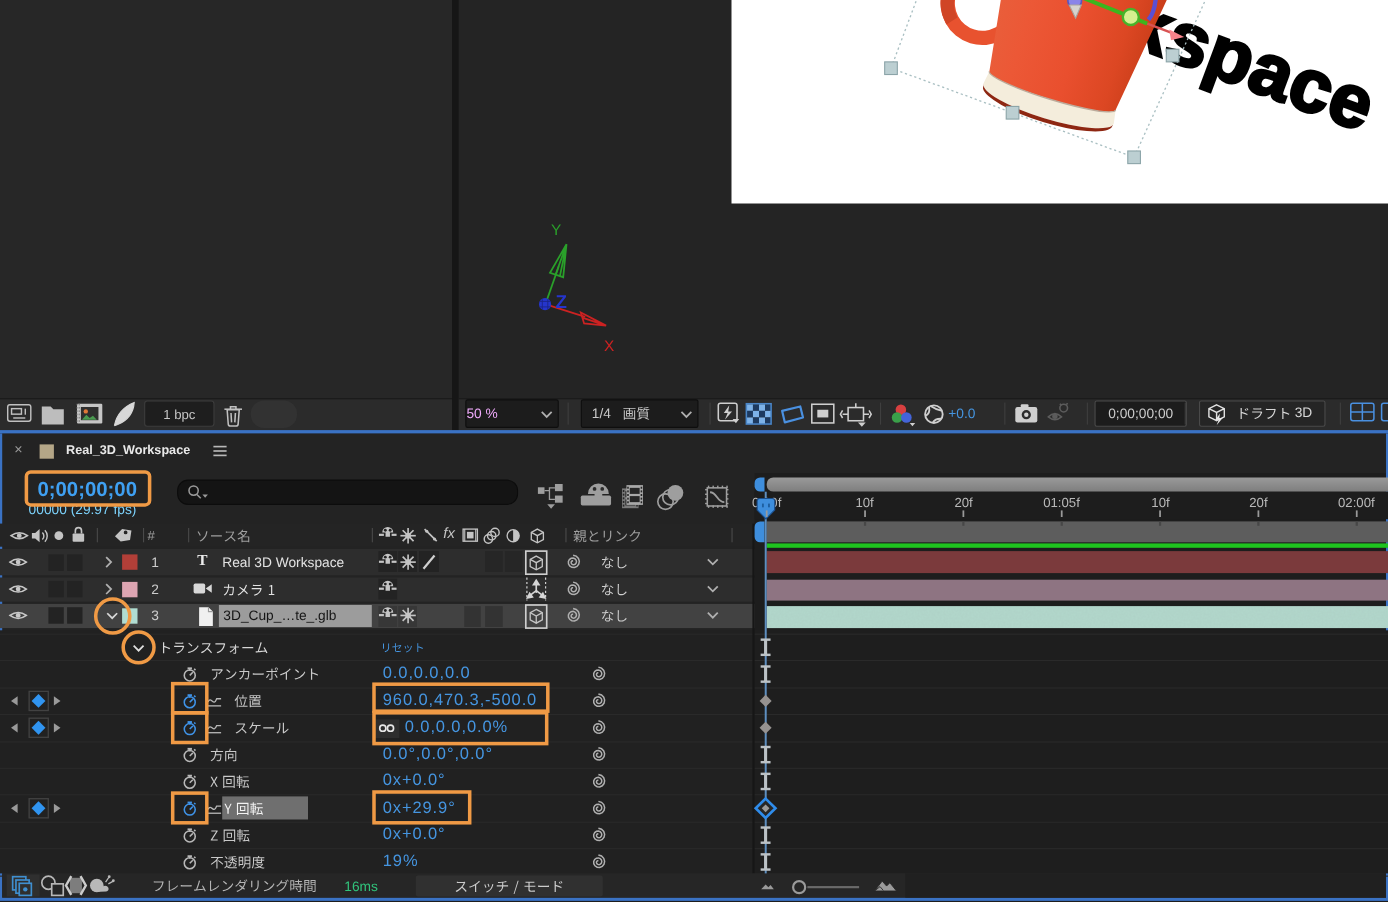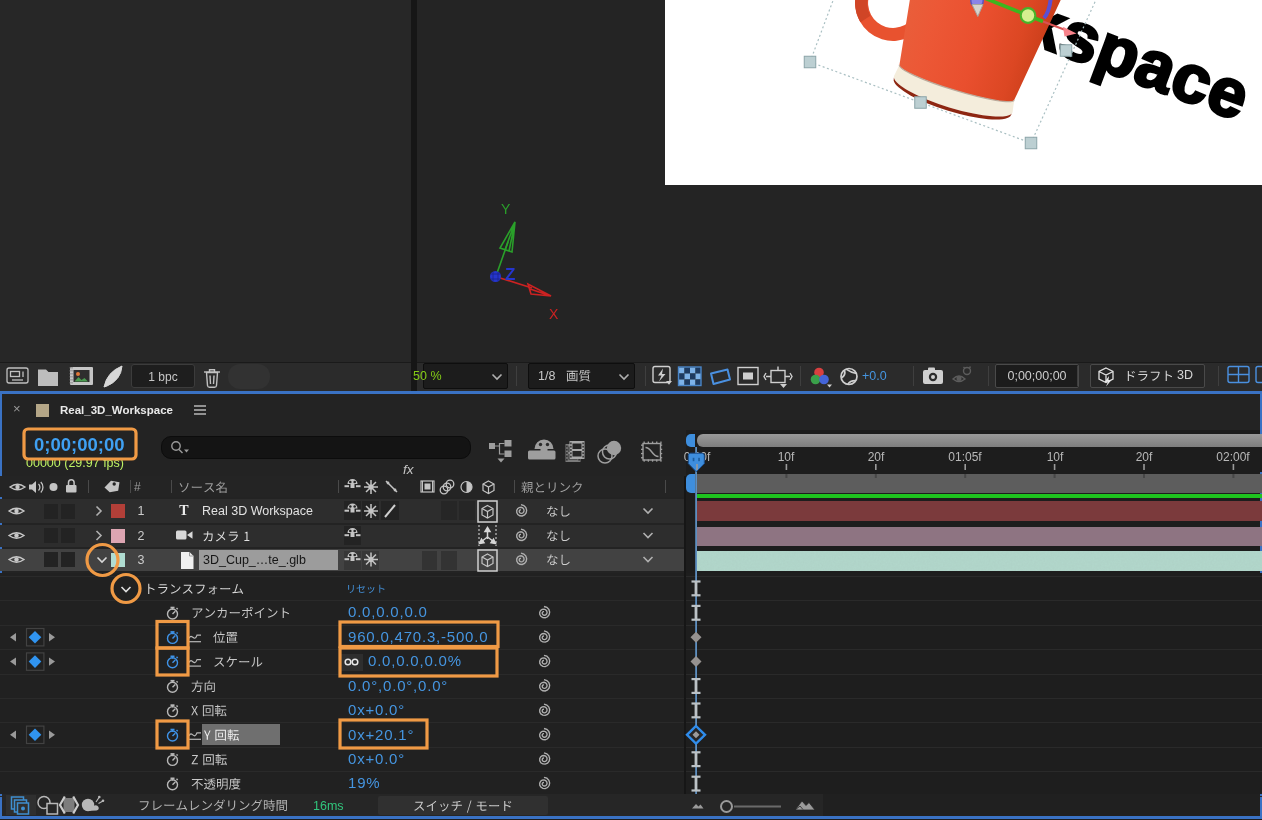--- a/index.html
+++ b/index.html
@@ -7,23 +7,23 @@
 <div style="position:absolute;left:0;top:0;width:411px;height:362px;background:#272727"></div>
 <div style="position:absolute;left:0;top:362px;width:411px;height:30px;background:#2b2b2b;border-top:1px solid #1a1a1a"></div>
 <div style="position:absolute;left:411px;top:0;width:6px;height:392px;background:#161616"></div>
 <div style="position:absolute;left:417px;top:0;width:845px;height:362px;background:#242424"></div>
 <div style="position:absolute;left:417px;top:362px;width:845px;height:30px;background:#2b2b2b;border-top:1px solid #1a1a1a"></div>
 <div style="position:absolute;left:665px;top:0;width:597px;height:185px;background:#ffffff"></div>
 <div style="position:absolute;left:1040px;top:-15px;width:400px;height:70px;transform:rotate(20.5deg);transform-origin:0 0;line-height:1;color:#000;font-size:68px;font-weight:bold;letter-spacing:0.5px;-webkit-text-stroke:2.8px #000">kspace</div>
 <div style="position:absolute;left:131px;top:364px;width:64px;height:24px;background:#1e1e1e;border:1px solid #3c3c3c;border-radius:3px;color:#c6c6c6;font-size:12px;line-height:24px;text-align:center">1 bpc</div>
 <div style="position:absolute;left:228px;top:364px;width:42px;height:25px;background:#323232;border-radius:12px"></div>
 <div style="position:absolute;left:423px;top:363px;width:85px;height:26px;background:#1c1c1c;border:1px solid #0e0e0e;border-radius:2px"></div>
-<div style="position:absolute;left:413px;top:363px;width:60px;height:26px;color:#84cc16;font-size:12.5px;line-height:26px">50 %</div>
+<div style="position:absolute;left:424px;top:363px;width:60px;height:26px;color:#f0abfc;font-size:12.5px;line-height:26px">50 %</div>
 <div style="position:absolute;left:528px;top:363px;width:107px;height:26px;background:#1c1c1c;border:1px solid #0e0e0e;border-radius:2px"></div>
-<div style="position:absolute;left:538px;top:363px;width:60px;height:26px;color:#c9c9c9;font-size:12.5px;line-height:26px">1/8</div>
+<div style="position:absolute;left:538px;top:363px;width:60px;height:26px;color:#c9c9c9;font-size:12.5px;line-height:26px">1/4</div>
 <div style="position:absolute;left:862px;top:363px;width:40px;height:26px;color:#4595e0;font-size:12.5px;line-height:26px">+0.0</div>
 <div style="position:absolute;left:995px;top:364px;width:84px;height:24px;background:#1c1c1c;border:1px solid #4a4a4a;border-radius:2px;color:#cccccc;font-size:12.5px;line-height:23px;text-align:center">0;00;00;00</div>
 <div style="position:absolute;left:1090px;top:364px;width:115px;height:24px;background:#252525;border:1px solid #4a4a4a;border-radius:2px"></div>
 <div style="position:absolute;left:1177px;top:364px;width:30px;height:24px;color:#d6d6d6;font-size:12.5px;line-height:23px">3D</div>
 <div style="position:absolute;left:516px;top:366px;width:1px;height:20px;background:#3f3f3f"></div>
 <div style="position:absolute;left:645px;top:366px;width:1px;height:20px;background:#3f3f3f"></div>
 <div style="position:absolute;left:800px;top:366px;width:1px;height:20px;background:#3f3f3f"></div>
 <div style="position:absolute;left:913px;top:366px;width:1px;height:20px;background:#3f3f3f"></div>
 <div style="position:absolute;left:988px;top:366px;width:1px;height:20px;background:#3f3f3f"></div>
 <div style="position:absolute;left:1077px;top:366px;width:1px;height:20px;background:#3f3f3f"></div>
@@ -31,21 +31,21 @@
 <div style="position:absolute;left:0;top:394px;width:1262px;height:424px;background:#232323"></div>
 <div style="position:absolute;left:686px;top:430px;width:576px;height:143px;background:#1d1d1d"></div>
 <div style="position:absolute;left:0;top:391px;width:1262px;height:3px;background:#3a72c4"></div>
 <div style="position:absolute;left:0;top:394px;width:2px;height:424px;background:#3a72c4"></div>
 <div style="position:absolute;left:1260px;top:394px;width:2px;height:424px;background:#3a72c4"></div>
 <div style="position:absolute;left:0;top:816px;width:1262px;height:3px;background:#3a72c4"></div>
 <div style="position:absolute;left:13px;top:402px;width:14px;height:14px;color:#9a9a9a;font-size:13px;line-height:14px">×</div>
 <div style="position:absolute;left:36px;top:404px;width:13px;height:13px;background:#b4a687"></div>
 <div style="position:absolute;left:60px;top:403px;width:200px;height:15px;color:#e9e9e9;font-size:11.5px;font-weight:bold;line-height:15px">Real_3D_Workspace</div>
 <div style="position:absolute;left:34px;top:434px;width:104px;height:22px;color:#3fa0f2;font-size:18.5px;font-weight:bold;line-height:22px">0;00;00;00</div>
-<div style="position:absolute;left:26px;top:455px;width:160px;height:16px;color:#bef264;font-size:12.5px;line-height:16px">00000 (29.97 fps)</div>
+<div style="position:absolute;left:26px;top:455px;width:160px;height:16px;color:#7dd3fc;font-size:12.5px;line-height:16px">00000 (29.97 fps)</div>
 <div style="position:absolute;left:161px;top:436px;width:310px;height:23px;background:#141414;border:1px solid #0c0c0c;border-radius:10px"></div>
 <div style="position:absolute;left:0;top:476px;width:686px;height:21px;background:#242424"></div>
 <div style="position:absolute;left:0;top:499px;width:686px;height:24px;background:#2d2d2d"></div>
 <div style="position:absolute;left:0;top:525px;width:686px;height:22px;background:#2d2d2d"></div>
 <div style="position:absolute;left:0;top:549px;width:686px;height:22px;background:#424242"></div>
 <div style="position:absolute;left:88px;top:480px;width:1px;height:13px;background:#4a4a4a"></div>
 <div style="position:absolute;left:130px;top:480px;width:1px;height:13px;background:#4a4a4a"></div>
 <div style="position:absolute;left:171px;top:480px;width:1px;height:13px;background:#4a4a4a"></div>
 <div style="position:absolute;left:338px;top:480px;width:1px;height:13px;background:#4a4a4a"></div>
 <div style="position:absolute;left:514px;top:480px;width:1px;height:13px;background:#4a4a4a"></div>
@@ -91,41 +91,41 @@
 <div style="position:absolute;left:684px;top:476px;width:2px;height:318px;background:#161616"></div>
 <div style="position:absolute;left:2px;top:794px;width:1258px;height:22px;background:#262626"></div>
 <div style="position:absolute;left:823px;top:794px;width:437px;height:22px;background:#202020"></div>
 <div style="position:absolute;left:378px;top:796px;width:170px;height:19px;background:#303030;border-radius:2px"></div>
 <div style="position:absolute;left:313px;top:798px;width:50px;height:16px;color:#31c47c;font-size:12.5px;line-height:16px">16ms</div>
 <div style="position:absolute;left:348px;top:603px;width:150px;height:17px;color:#4595e0;font-size:15px;letter-spacing:0.8px;line-height:17px;">0.0,0.0,0.0</div>
 <div style="position:absolute;left:348px;top:627.5px;width:160px;height:17px;color:#4595e0;font-size:15px;letter-spacing:0.8px;line-height:17px;">960.0,470.3,-500.0</div>
 <div style="position:absolute;left:368px;top:652px;width:130px;height:17px;color:#4595e0;font-size:15px;letter-spacing:0.8px;line-height:17px;">0.0,0.0,0.0%</div>
 <div style="position:absolute;left:348px;top:676.5px;width:150px;height:17px;color:#4595e0;font-size:15px;letter-spacing:0.8px;line-height:17px;">0.0°,0.0°,0.0°</div>
 <div style="position:absolute;left:348px;top:701px;width:150px;height:17px;color:#4595e0;font-size:15px;letter-spacing:0.8px;line-height:17px;">0x+0.0°</div>
-<div style="position:absolute;left:348px;top:725.5px;width:150px;height:17px;color:#4595e0;font-size:15px;letter-spacing:0.8px;line-height:17px;">0x+20.1°</div>
+<div style="position:absolute;left:348px;top:725.5px;width:150px;height:17px;color:#4595e0;font-size:15px;letter-spacing:0.8px;line-height:17px;">0x+29.9°</div>
 <div style="position:absolute;left:348px;top:750px;width:150px;height:17px;color:#4595e0;font-size:15px;letter-spacing:0.8px;line-height:17px;">0x+0.0°</div>
 <div style="position:absolute;left:348px;top:774px;width:150px;height:17px;color:#4595e0;font-size:15px;letter-spacing:0.8px;line-height:17px;">19%</div>
 <div style="position:absolute;left:341px;top:653.5px;width:22px;height:17px;background:#2e2e2e"></div>
 <div style="position:absolute;left:697px;top:434px;width:565px;height:13px;background:linear-gradient(#9a9a9a,#7e7e7e);border-radius:6px 0 0 6px"></div>
 <div style="position:absolute;left:686px;top:434px;width:9px;height:13px;background:#3e8edd;border-radius:5px 0 0 5px"></div>
 <div style="position:absolute;left:686px;top:447px;width:576px;height:25px;background:#1d1d1d"></div>
 <div style="position:absolute;left:657px;top:450px;width:80px;height:14px;color:#b8b8b8;font-size:12px;line-height:14px;text-align:center">0:00f</div>
 <div style="position:absolute;left:746px;top:450px;width:80px;height:14px;color:#b8b8b8;font-size:12px;line-height:14px;text-align:center">10f</div>
 <div style="position:absolute;left:836px;top:450px;width:80px;height:14px;color:#b8b8b8;font-size:12px;line-height:14px;text-align:center">20f</div>
 <div style="position:absolute;left:925px;top:450px;width:80px;height:14px;color:#b8b8b8;font-size:12px;line-height:14px;text-align:center">01:05f</div>
 <div style="position:absolute;left:1015px;top:450px;width:80px;height:14px;color:#b8b8b8;font-size:12px;line-height:14px;text-align:center">10f</div>
 <div style="position:absolute;left:1104px;top:450px;width:80px;height:14px;color:#b8b8b8;font-size:12px;line-height:14px;text-align:center">20f</div>
 <div style="position:absolute;left:1193px;top:450px;width:80px;height:14px;color:#b8b8b8;font-size:12px;line-height:14px;text-align:center">02:00f</div>
 <div style="position:absolute;left:697px;top:473.5px;width:565px;height:19px;background:#5d5d5d"></div>
 <div style="position:absolute;left:686px;top:473.5px;width:9px;height:19px;background:#3e8edd;border-radius:5px 0 0 5px"></div>
 <div style="position:absolute;left:697px;top:493.5px;width:565px;height:4px;background:#1fc31f"></div>
 <div style="position:absolute;left:697px;top:501px;width:565px;height:20px;background:#7b3a3c"></div>
 <div style="position:absolute;left:697px;top:526.5px;width:565px;height:19.5px;background:#8e7482"></div>
 <div style="position:absolute;left:697px;top:551px;width:565px;height:19.5px;background:#b2d8cc"></div>
-<div style="position:absolute;left:403px;top:462px;width:18px;height:15px;color:#c4c4c4;font-size:13.5px;font-style:italic;line-height:15px">fx</div>
+<div style="position:absolute;left:403px;top:477px;width:18px;height:15px;color:#c4c4c4;font-size:13.5px;font-style:italic;line-height:15px">fx</div>
 <div style="position:absolute;left:177px;top:504px;width:14px;height:14px;color:#ececec;font-size:14px;font-weight:bold;line-height:14px;font-family:'Liberation Serif',serif;text-align:center">T</div>
 <div style="position:absolute;left:6px;top:795px;width:30px;height:20px;background:#2f2f2f"></div>
 <svg width="1262" height="820" viewBox="0 0 1262 820" style="position:absolute;left:0;top:0">
 <path transform="translate(566,380.5)" d="M1.6 -0.7H10.9V0.2H1.6ZM0.7 -9.7H11.8V-8.8H0.7ZM1.1 -7.5H2V1H1.1ZM10.5 -7.5H11.4V1H10.5ZM5.7 -9.4H6.7V-7H5.7ZM5.8 -7.1H6.6V-2.1H5.8ZM4 -4.2V-2.6H8.4V-4.2ZM4 -6.6V-5H8.4V-6.6ZM3.2 -7.4H9.2V-1.8H3.2Z M17.7 -10.5 18.4 -9.9Q17.9 -9.7 17.2 -9.6Q16.6 -9.5 15.9 -9.4Q15.2 -9.3 14.6 -9.3Q14.5 -9.4 14.5 -9.6Q14.4 -9.8 14.3 -9.9Q14.9 -10 15.6 -10.1Q16.2 -10.1 16.8 -10.2Q17.3 -10.4 17.7 -10.5ZM23.1 -10.5 23.7 -9.9Q23.2 -9.7 22.5 -9.6Q21.8 -9.5 21.1 -9.4Q20.4 -9.3 19.7 -9.3Q19.7 -9.4 19.6 -9.6Q19.5 -9.8 19.5 -9.9Q20.1 -10 20.8 -10Q21.5 -10.1 22.1 -10.2Q22.7 -10.3 23.1 -10.5ZM14.1 -10.2 15.2 -9.9Q15.2 -9.7 14.9 -9.7V-8.9Q14.9 -8.4 14.8 -7.9Q14.7 -7.3 14.5 -6.7Q14.2 -6.2 13.7 -5.7Q13.6 -5.8 13.5 -5.9Q13.4 -6 13.3 -6.1Q13.1 -6.2 13 -6.3Q13.5 -6.7 13.7 -7.2Q13.9 -7.6 14 -8.1Q14.1 -8.5 14.1 -8.9ZM19.2 -10.1 20.3 -9.9Q20.3 -9.7 20 -9.7V-9Q20 -8.6 19.9 -8.1Q19.8 -7.6 19.5 -7.1Q19.2 -6.6 18.6 -6.2Q18.5 -6.3 18.4 -6.4Q18.3 -6.6 18.2 -6.7Q18.1 -6.8 18 -6.8Q18.5 -7.2 18.8 -7.5Q19 -7.9 19.1 -8.3Q19.2 -8.7 19.2 -9ZM14.5 -8.7H18.7V-8H14.5ZM19.6 -8.7H24.3V-8H19.6ZM16.4 -8.4H17.2V-6.4H16.4ZM21.6 -8.4H22.5V-6.4H21.6ZM15.6 -4V-3.1H22V-4ZM15.6 -2.5V-1.6H22V-2.5ZM15.6 -5.5V-4.6H22V-5.5ZM14.7 -6.1H22.9V-1H14.7ZM19.8 -0.4 20.6 -0.8Q21.2 -0.6 21.9 -0.4Q22.6 -0.1 23.3 0.1Q23.9 0.3 24.3 0.6L23.3 1Q22.9 0.8 22.4 0.6Q21.8 0.4 21.1 0.1Q20.5 -0.1 19.8 -0.4ZM16.9 -0.9 17.7 -0.5Q17.2 -0.2 16.5 0.1Q15.9 0.4 15.2 0.6Q14.5 0.9 13.9 1Q13.8 0.9 13.7 0.8Q13.5 0.7 13.4 0.5Q13.3 0.4 13.2 0.3Q13.8 0.2 14.5 0Q15.2 -0.2 15.8 -0.4Q16.4 -0.6 16.9 -0.9Z" fill="#c9c9c9"></path>
 <path transform="translate(1124,380.5)" d="M8.2 -9Q8.4 -8.8 8.6 -8.4Q8.8 -8.1 9 -7.8Q9.2 -7.4 9.3 -7.1L8.6 -6.8Q8.5 -7.1 8.3 -7.4Q8.1 -7.8 7.9 -8.1Q7.7 -8.4 7.5 -8.7ZM9.7 -9.6Q9.9 -9.4 10.1 -9.1Q10.3 -8.8 10.5 -8.4Q10.7 -8.1 10.9 -7.8L10.2 -7.4Q10 -7.8 9.8 -8.1Q9.6 -8.4 9.4 -8.7Q9.2 -9 9 -9.3ZM3.8 -0.9Q3.8 -1.1 3.8 -1.6Q3.8 -2.2 3.8 -2.9Q3.8 -3.6 3.8 -4.4Q3.8 -5.3 3.8 -6Q3.8 -6.8 3.8 -7.4Q3.8 -7.9 3.8 -8.2Q3.8 -8.5 3.8 -8.8Q3.8 -9.2 3.7 -9.5H4.9Q4.9 -9.2 4.9 -8.9Q4.9 -8.5 4.9 -8.2Q4.9 -7.7 4.9 -7Q4.9 -6.4 4.9 -5.6Q4.9 -4.8 4.9 -4.1Q4.9 -3.3 4.9 -2.7Q4.9 -2 4.9 -1.5Q4.9 -1.1 4.9 -0.9Q4.9 -0.7 4.9 -0.5Q4.9 -0.2 4.9 0.1Q4.9 0.3 4.9 0.5H3.7Q3.8 0.2 3.8 -0.2Q3.8 -0.6 3.8 -0.9ZM4.6 -6.2Q5.3 -6.1 6 -5.8Q6.7 -5.5 7.5 -5.2Q8.3 -5 9 -4.7Q9.7 -4.4 10.2 -4.1L9.8 -3.1Q9.2 -3.3 8.6 -3.6Q7.9 -3.9 7.2 -4.2Q6.5 -4.5 5.8 -4.7Q5.1 -5 4.6 -5.1Z M15.4 -9.3Q15.6 -9.3 15.9 -9.3Q16.2 -9.2 16.5 -9.2Q16.7 -9.2 17.2 -9.2Q17.7 -9.2 18.3 -9.2Q18.9 -9.2 19.6 -9.2Q20.2 -9.2 20.7 -9.2Q21.2 -9.2 21.4 -9.2Q21.7 -9.2 22 -9.3Q22.3 -9.3 22.6 -9.3V-8.3Q22.3 -8.3 22 -8.3Q21.7 -8.3 21.4 -8.3Q21.2 -8.3 20.7 -8.3Q20.2 -8.3 19.6 -8.3Q19 -8.3 18.3 -8.3Q17.7 -8.3 17.2 -8.3Q16.7 -8.3 16.5 -8.3Q16.2 -8.3 15.9 -8.3Q15.6 -8.3 15.4 -8.3ZM23.5 -6Q23.4 -5.9 23.4 -5.8Q23.3 -5.7 23.3 -5.6Q23.1 -4.7 22.6 -3.8Q22.2 -2.9 21.5 -2.1Q20.5 -1 19.4 -0.4Q18.2 0.2 17 0.5L16.2 -0.4Q17.6 -0.6 18.7 -1.2Q19.8 -1.8 20.6 -2.7Q21.2 -3.3 21.6 -4Q22 -4.8 22.1 -5.4Q22 -5.4 21.6 -5.4Q21.2 -5.4 20.7 -5.4Q20.1 -5.4 19.5 -5.4Q18.9 -5.4 18.2 -5.4Q17.6 -5.4 17 -5.4Q16.5 -5.4 16.1 -5.4Q15.7 -5.4 15.5 -5.4Q15.3 -5.4 14.9 -5.4Q14.6 -5.4 14.3 -5.4V-6.4Q14.6 -6.4 14.9 -6.4Q15.2 -6.4 15.5 -6.4Q15.6 -6.4 16 -6.4Q16.4 -6.4 17 -6.4Q17.5 -6.4 18.1 -6.4Q18.8 -6.4 19.4 -6.4Q20 -6.4 20.6 -6.4Q21.2 -6.4 21.5 -6.4Q21.9 -6.4 22.1 -6.4Q22.3 -6.4 22.5 -6.4Q22.7 -6.4 22.8 -6.5Z M35.8 -8.3Q35.7 -8.2 35.7 -8Q35.6 -7.9 35.6 -7.7Q35.5 -7.2 35.3 -6.6Q35.2 -6 34.9 -5.4Q34.7 -4.7 34.4 -4.1Q34.1 -3.6 33.7 -3.1Q33.1 -2.3 32.4 -1.7Q31.7 -1.1 30.8 -0.6Q29.9 -0.1 28.8 0.3L27.9 -0.7Q29.2 -1 30.1 -1.4Q30.9 -1.9 31.6 -2.4Q32.3 -3 32.8 -3.7Q33.3 -4.2 33.6 -5Q33.9 -5.7 34.1 -6.4Q34.4 -7.1 34.5 -7.7Q34.3 -7.7 33.8 -7.7Q33.3 -7.7 32.6 -7.7Q32 -7.7 31.3 -7.7Q30.5 -7.7 29.9 -7.7Q29.2 -7.7 28.7 -7.7Q28.2 -7.7 28.1 -7.7Q27.7 -7.7 27.4 -7.7Q27.1 -7.7 26.8 -7.7V-8.8Q27 -8.8 27.2 -8.8Q27.4 -8.8 27.6 -8.7Q27.9 -8.7 28.1 -8.7Q28.2 -8.7 28.6 -8.7Q29 -8.7 29.5 -8.7Q30 -8.7 30.7 -8.7Q31.3 -8.7 31.9 -8.7Q32.5 -8.7 33 -8.7Q33.5 -8.7 33.9 -8.7Q34.2 -8.7 34.3 -8.7Q34.5 -8.7 34.7 -8.7Q34.8 -8.8 35 -8.8Z M41.7 -1.1Q41.7 -1.3 41.7 -1.8Q41.7 -2.3 41.7 -3.1Q41.7 -3.8 41.7 -4.6Q41.7 -5.4 41.7 -6.2Q41.7 -6.9 41.7 -7.5Q41.7 -8.1 41.7 -8.4Q41.7 -8.6 41.7 -9Q41.7 -9.4 41.6 -9.7H42.8Q42.8 -9.4 42.8 -9Q42.8 -8.7 42.8 -8.4Q42.8 -7.9 42.8 -7.2Q42.8 -6.5 42.8 -5.8Q42.8 -5 42.8 -4.2Q42.8 -3.5 42.8 -2.8Q42.8 -2.2 42.8 -1.7Q42.8 -1.3 42.8 -1.1Q42.8 -0.9 42.8 -0.6Q42.8 -0.4 42.8 -0.1Q42.8 0.2 42.8 0.4H41.6Q41.7 0.1 41.7 -0.3Q41.7 -0.8 41.7 -1.1ZM42.5 -6.4Q43.2 -6.2 43.9 -6Q44.6 -5.7 45.4 -5.4Q46.2 -5.1 46.9 -4.8Q47.6 -4.5 48.1 -4.3L47.7 -3.2Q47.1 -3.5 46.5 -3.8Q45.8 -4.1 45.1 -4.4Q44.4 -4.7 43.7 -4.9Q43 -5.1 42.5 -5.3Z" fill="#d6d6d6"></path>
 <g stroke="#b8b8b8" stroke-width="1.5">
         <line x1="194" y1="406" x2="206" y2="406"></line>
         <line x1="194" y1="410" x2="206" y2="410"></line>
         <line x1="194" y1="414" x2="206" y2="414"></line>
       </g>

